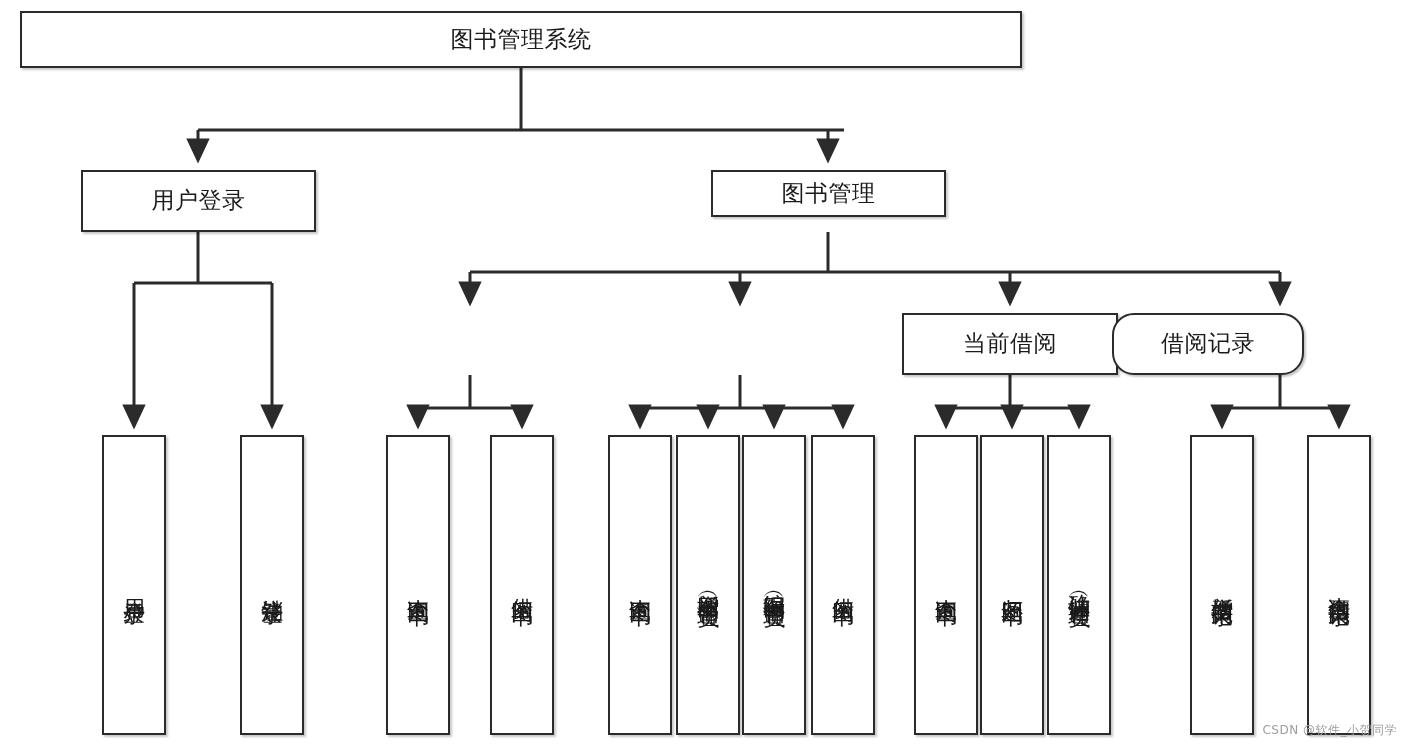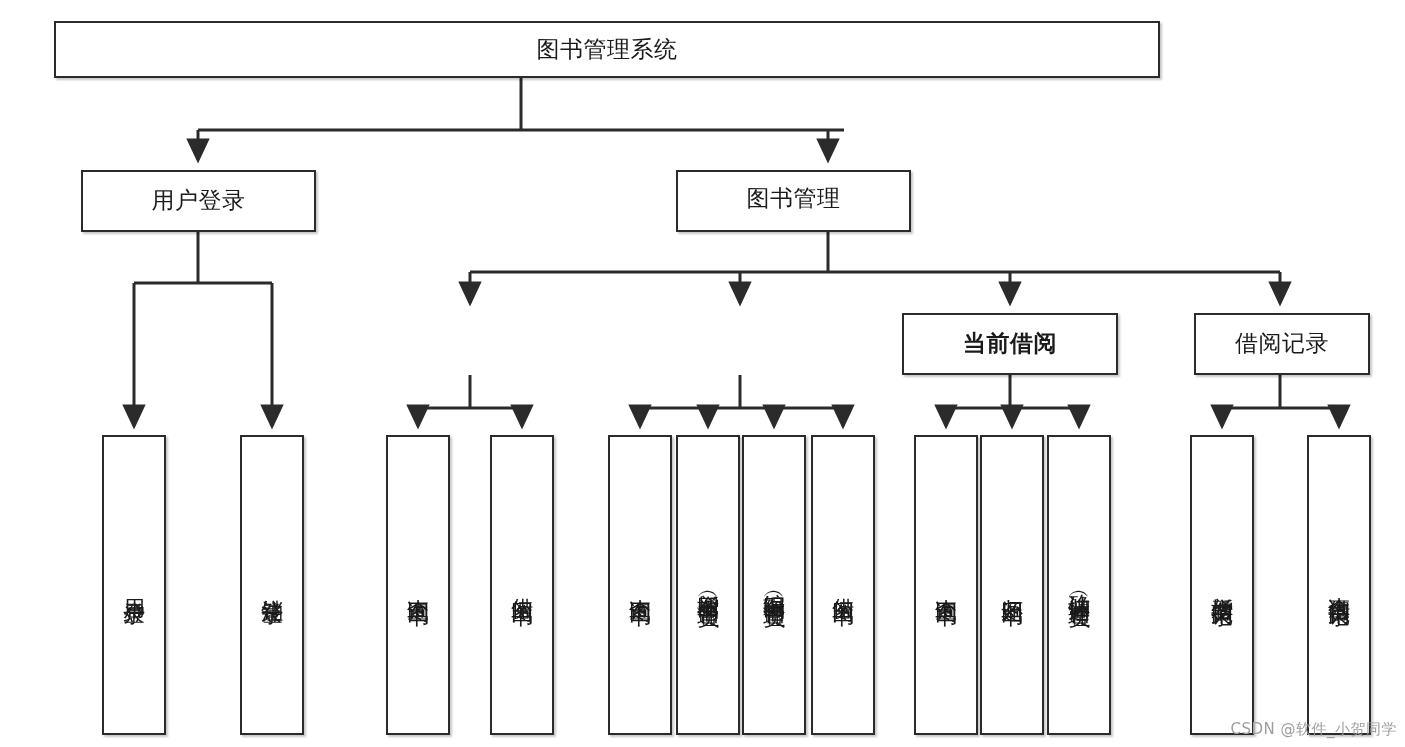--- a/index.html
+++ b/index.html
@@ -59,21 +59,21 @@
     font-size: 22px;
     line-height: 1.12;
     letter-spacing: 2px;
     text-align: center;
     white-space: normal;
   }
   #watermark {
     position: absolute;
     right: 8px;
     bottom: 8px;
-    font-size: 15px;
+    font-size: 12px;
     color: #9e9e9e;
     font-family: "DejaVu Sans", "Liberation Sans", sans-serif;
     letter-spacing: 0.5px;
     white-space: nowrap;
     user-select: none;
   }
 </style>
 </head>
 <body>
 
@@ -122,35 +122,35 @@
       <path d="M1012,408 L1012,426" marker-end="url(#arrow)"></path>
       <path d="M1079,408 L1079,426" marker-end="url(#arrow)"></path>
 
       <path d="M1280,375 L1280,408"></path>
       <path d="M1222,408 L1339,408"></path>
       <path d="M1222,408 L1222,426" marker-end="url(#arrow)"></path>
       <path d="M1339,408 L1339,426" marker-end="url(#arrow)"></path>
     </g>
   </svg>
 
-  <div class="node h root" style="left:20px; top:21px; width:1106px; height:57px;margin-left:34px;">
+  <div class="node h root" style="left:20px; top:11px; width:1002px; height:57px;">
     <span class="label">图书管理系统</span>
   </div>
 
   <div class="node h" style="left:81px; top:170px; width:235px; height:62px;">
     <span class="label">用户登录</span>
   </div>
-  <div class="node h" style="left:676px; top:170px; width:235px; height:62px;font-family:Liberation Mono, monospace;">
+  <div class="node h" style="left:711px; top:170px; width:235px; height:47px;">
     <span class="label">图书管理</span>
   </div>
 
-  <div class="node h" style="left:902px; top:313px; width:216px; height:62px;font-weight:bold;">
+  <div class="node h" style="left:902px; top:313px; width:216px; height:62px;">
     <span class="label">当前借阅</span>
   </div>
-  <div class="node h" style="left:1194px; top:313px; width:176px; height:62px;">
+  <div class="node h" style="left:1112px; top:313px; width:192px; height:62px;border-radius:22px;">
     <span class="label">借阅记录</span>
   </div>
 
   <div class="node v" style="left:102px; top:435px; width:64px; height:300px;">
     <span class="label">用户登录</span>
   </div>
   <div class="node v" style="left:240px; top:435px; width:64px; height:300px;">
     <span class="label">注销登录</span>
   </div>
 

